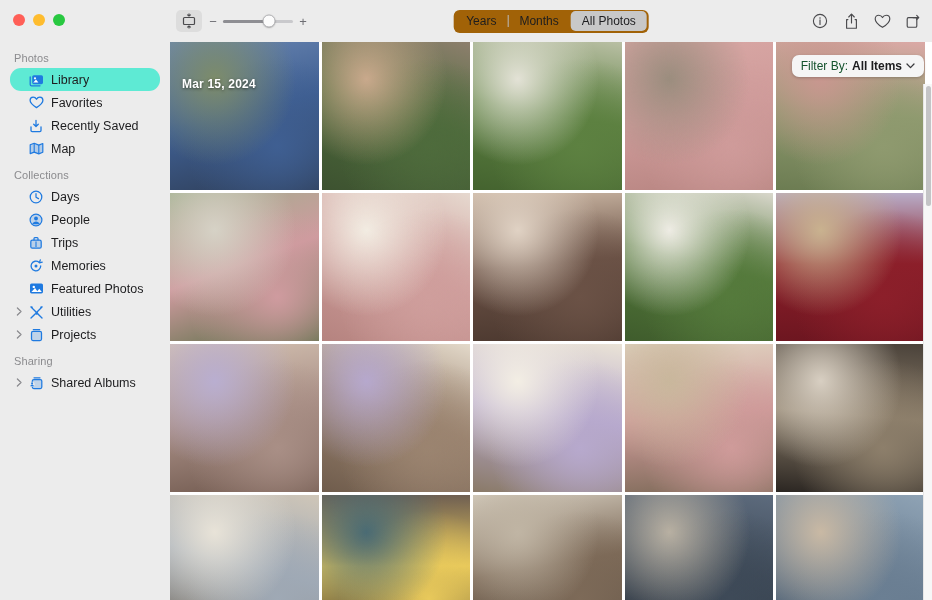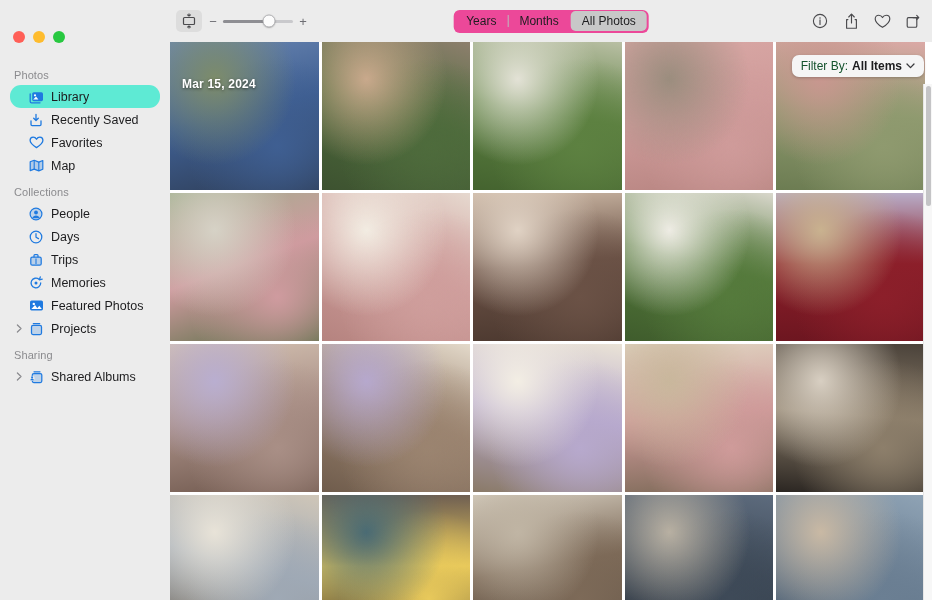--- a/index.html
+++ b/index.html
@@ -8,21 +8,21 @@
     font-family:"Liberation Sans", sans-serif;
     background:#ffffff;
     -webkit-font-smoothing:antialiased;
   }
   .window { position:relative; width:932px; height:600px; display:flex; background:#ececec; overflow:hidden; }
 
   
   .sidebar {
     width:170px; height:536px; flex:0 0 170px;
     background:#ececec;
-    padding-top:17px;
+    padding-top:0;
     position:relative;
     overflow:hidden;
   }
   .traffic { display:flex; gap:8px; padding:14px 0 0 13px; height:38px; align-items:flex-start; }
   .light { width:12px; height:12px; border-radius:50%; }
   .light.red { background:#ff5f57; }
   .light.yellow { background:#febc2e; }
   .light.green { background:#28c840; }
 
   .sb-section {
@@ -67,21 +67,21 @@
   }
   .slider-fill { position:absolute; left:0; top:0; height:3px; background:#8e8e93; border-radius:2px; }
   .slider-knob {
     position:absolute; top:50%; width:13px; height:13px; border-radius:50%;
     background:#fcfcfc; border:0.5px solid #b5b5b8; transform:translate(-50%,-50%);
     box-shadow:0 0.5px 1.5px rgba(0,0,0,0.28);
   }
 
   .segmented {
     position:absolute; left:50%; transform:translateX(-50%);
-    display:flex; background:#ec4899; border-radius:6px; padding:1.5px; height:23px; align-items:center;
+    display:flex; background:#a16207; border-radius:6px; padding:1.5px; height:23px; align-items:center;
   }
   .seg {
     font-size:12px; color:#1d1d1f; padding:0 11px; height:20px;
     display:flex; align-items:center; border-radius:5px; position:relative;
   }
   .seg.active { background:#c8c8c8; }
   .seg-div { width:1px; height:12px; background:#bcbcbe; }
   .seg-div.hide { opacity:0; }
 
   .tb-right { margin-left:auto; display:flex; align-items:center; gap:13px; }
@@ -160,56 +160,70 @@
           </span>
           <span class="sb-label">Library</span>
         </div>
         <div class="sb-item">
           <span class="sb-chev blank">
             <svg width="7" height="9" viewBox="0 0 7 9">
               <path d="M1.4 1 L5 4.5 L1.4 8" fill="none" stroke="#8a8a8e" stroke-width="1.25" stroke-linecap="round" stroke-linejoin="round"></path>
             </svg>
           </span>
           <span class="sb-ico">
+            <svg width="15" height="13" viewBox="0 0 15 13">
+              <path d="M7.5 11.6 C7.5 11.6 1.1 7.7 1.1 4.3 C1.1 2.3 2.5 1.1 4.1 1.1 C5.4 1.1 6.8 1.9 7.5 3.2 C8.2 1.9 9.6 1.1 10.9 1.1 C12.5 1.1 13.9 2.3 13.9 4.3 C13.9 7.7 7.5 11.6 7.5 11.6 Z" fill="none" stroke="#1f7ae0" stroke-width="1.3" stroke-linejoin="round"></path>
+            </svg>
+          </span>
+          <span class="sb-label">Favorites</span>
+        </div>
+        <div class="sb-item">
+          <span class="sb-chev blank">
+            <svg width="7" height="9" viewBox="0 0 7 9">
+              <path d="M1.4 1 L5 4.5 L1.4 8" fill="none" stroke="#8a8a8e" stroke-width="1.25" stroke-linecap="round" stroke-linejoin="round"></path>
+            </svg>
+          </span>
+          <span class="sb-ico">
             <svg width="14" height="14" viewBox="0 0 14 14">
               <path d="M7 1.3 L7 7.4 M4.7 5.2 L7 7.5 L9.3 5.2" fill="none" stroke="#1f7ae0" stroke-width="1.3" stroke-linecap="round" stroke-linejoin="round"></path>
               <path d="M2 7.8 L2 11.6 A1.1 1.1 0 0 0 3.1 12.7 L10.9 12.7 A1.1 1.1 0 0 0 12 11.6 L12 7.8" fill="none" stroke="#1f7ae0" stroke-width="1.3" stroke-linecap="round"></path>
             </svg>
           </span>
           <span class="sb-label">Recently Saved</span>
-        </div>
-        <div class="sb-item">
-          <span class="sb-chev blank">
-            <svg width="7" height="9" viewBox="0 0 7 9">
-              <path d="M1.4 1 L5 4.5 L1.4 8" fill="none" stroke="#8a8a8e" stroke-width="1.25" stroke-linecap="round" stroke-linejoin="round"></path>
-            </svg>
-          </span>
-          <span class="sb-ico">
-            <svg width="15" height="13" viewBox="0 0 15 13">
-              <path d="M7.5 11.6 C7.5 11.6 1.1 7.7 1.1 4.3 C1.1 2.3 2.5 1.1 4.1 1.1 C5.4 1.1 6.8 1.9 7.5 3.2 C8.2 1.9 9.6 1.1 10.9 1.1 C12.5 1.1 13.9 2.3 13.9 4.3 C13.9 7.7 7.5 11.6 7.5 11.6 Z" fill="none" stroke="#1f7ae0" stroke-width="1.3" stroke-linejoin="round"></path>
-            </svg>
-          </span>
-          <span class="sb-label">Favorites</span>
         </div>
         <div class="sb-item">
           <span class="sb-chev blank">
             <svg width="7" height="9" viewBox="0 0 7 9">
               <path d="M1.4 1 L5 4.5 L1.4 8" fill="none" stroke="#8a8a8e" stroke-width="1.25" stroke-linecap="round" stroke-linejoin="round"></path>
             </svg>
           </span>
           <span class="sb-ico">
             <svg width="15" height="13" viewBox="0 0 15 13">
               <path d="M1.2 2.8 L5.2 1.3 L9.8 3.1 L13.8 1.5 L13.8 10.3 L9.8 11.9 L5.2 10.1 L1.2 11.6 Z" fill="#1f7ae0" opacity="0.28"></path>
               <path d="M1.2 2.8 L5.2 1.3 L9.8 3.1 L13.8 1.5 L13.8 10.3 L9.8 11.9 L5.2 10.1 L1.2 11.6 Z" fill="none" stroke="#1f7ae0" stroke-width="1.2" stroke-linejoin="round"></path>
               <path d="M5.2 1.3 L5.2 10.1 M9.8 3.1 L9.8 11.9" stroke="#1f7ae0" stroke-width="1.1"></path>
             </svg>
           </span>
           <span class="sb-label">Map</span>
         </div>
         <div class="sb-section">Collections</div>
+        <div class="sb-item">
+          <span class="sb-chev blank">
+            <svg width="7" height="9" viewBox="0 0 7 9">
+              <path d="M1.4 1 L5 4.5 L1.4 8" fill="none" stroke="#8a8a8e" stroke-width="1.25" stroke-linecap="round" stroke-linejoin="round"></path>
+            </svg>
+          </span>
+          <span class="sb-ico">
+            <svg width="14" height="14" viewBox="0 0 14 14">
+              <circle cx="7" cy="7" r="5.8" fill="none" stroke="#1f7ae0" stroke-width="1.25"></circle>
+              <path d="M7 3.6 L7 7.2 L9.5 8.6" fill="none" stroke="#1f7ae0" stroke-width="1.25" stroke-linecap="round" stroke-linejoin="round"></path>
+            </svg>
+          </span>
+          <span class="sb-label">Days</span>
+        </div>
         <div class="sb-item">
           <span class="sb-chev blank">
             <svg width="7" height="9" viewBox="0 0 7 9">
               <path d="M1.4 1 L5 4.5 L1.4 8" fill="none" stroke="#8a8a8e" stroke-width="1.25" stroke-linecap="round" stroke-linejoin="round"></path>
             </svg>
           </span>
           <span class="sb-ico">
             <svg width="14" height="14" viewBox="0 0 14 14">
               <circle cx="7" cy="7" r="5.9" fill="#1f7ae0" opacity="0.22"></circle>
               <circle cx="7" cy="7" r="5.9" fill="none" stroke="#1f7ae0" stroke-width="1.2"></circle>
@@ -220,34 +234,20 @@
           <span class="sb-label">People</span>
         </div>
         <div class="sb-item">
           <span class="sb-chev blank">
             <svg width="7" height="9" viewBox="0 0 7 9">
               <path d="M1.4 1 L5 4.5 L1.4 8" fill="none" stroke="#8a8a8e" stroke-width="1.25" stroke-linecap="round" stroke-linejoin="round"></path>
             </svg>
           </span>
           <span class="sb-ico">
             <svg width="14" height="14" viewBox="0 0 14 14">
-              <circle cx="7" cy="7" r="5.8" fill="none" stroke="#1f7ae0" stroke-width="1.25"></circle>
-              <path d="M7 3.6 L7 7.2 L9.5 8.6" fill="none" stroke="#1f7ae0" stroke-width="1.25" stroke-linecap="round" stroke-linejoin="round"></path>
-            </svg>
-          </span>
-          <span class="sb-label">Days</span>
-        </div>
-        <div class="sb-item">
-          <span class="sb-chev blank">
-            <svg width="7" height="9" viewBox="0 0 7 9">
-              <path d="M1.4 1 L5 4.5 L1.4 8" fill="none" stroke="#8a8a8e" stroke-width="1.25" stroke-linecap="round" stroke-linejoin="round"></path>
-            </svg>
-          </span>
-          <span class="sb-ico">
-            <svg width="14" height="14" viewBox="0 0 14 14">
               <rect x="1.8" y="4.2" width="10.4" height="8" rx="1.5" fill="#1f7ae0" opacity="0.25"></rect>
               <rect x="1.8" y="4.2" width="10.4" height="8" rx="1.5" fill="none" stroke="#1f7ae0" stroke-width="1.25"></rect>
               <path d="M5 4.2 L5 2.6 A0.9 0.9 0 0 1 5.9 1.7 L8.1 1.7 A0.9 0.9 0 0 1 9 2.6 L9 4.2" fill="none" stroke="#1f7ae0" stroke-width="1.25"></path>
               <path d="M7 5.5 L7 11" stroke="#1f7ae0" stroke-width="1.1"></path>
             </svg>
           </span>
           <span class="sb-label">Trips</span>
         </div>
         <div class="sb-item">
           <span class="sb-chev blank">
@@ -272,20 +272,37 @@
           </span>
           <span class="sb-ico">
             <svg width="15" height="13" viewBox="0 0 15 13">
               <rect x="1" y="1.6" width="13" height="9.8" rx="1.6" fill="#1f7ae0"></rect>
               <circle cx="4.8" cy="4.9" r="1.2" fill="#fff"></circle>
               <path d="M2.4 10 L6 5.9 L8.9 10 Z" fill="#fff"></path>
               <path d="M7.6 10 L10.3 6.7 L12.8 10 Z" fill="#fff"></path>
             </svg>
           </span>
           <span class="sb-label">Featured Photos</span>
+        </div>
+        <div class="sb-item">
+          <span class="sb-chev">
+            <svg width="7" height="9" viewBox="0 0 7 9">
+              <path d="M1.4 1 L5 4.5 L1.4 8" fill="none" stroke="#8a8a8e" stroke-width="1.25" stroke-linecap="round" stroke-linejoin="round"></path>
+            </svg>
+          </span>
+          <span class="sb-ico">
+            <svg width="15" height="14" viewBox="0 0 15 14">
+              <path d="M2 2 L7.3 7.3 M9.2 9.2 L13 13" stroke="#1f7ae0" stroke-width="1.35" stroke-linecap="round"></path>
+              <path d="M13 2 L8 7 M6.1 8.9 L2 13" stroke="#1f7ae0" stroke-width="1.35" stroke-linecap="round"></path>
+              <path d="M1.4 1.4 L3.6 1.4 L3.6 3.6 Z" fill="#1f7ae0"></path>
+              <path d="M13.6 1.4 L11.4 1.4 L11.4 3.6 Z" fill="#1f7ae0"></path>
+              <circle cx="7.7" cy="8.2" r="1.5" fill="#1f7ae0"></circle>
+            </svg>
+          </span>
+          <span class="sb-label">Utilities</span>
         </div>
         <div class="sb-item">
           <span class="sb-chev">
             <svg width="7" height="9" viewBox="0 0 7 9">
               <path d="M1.4 1 L5 4.5 L1.4 8" fill="none" stroke="#8a8a8e" stroke-width="1.25" stroke-linecap="round" stroke-linejoin="round"></path>
             </svg>
           </span>
           <span class="sb-ico">
             <svg width="13" height="14" viewBox="0 0 13 14">
               <rect x="1.5" y="3.4" width="10" height="9.2" rx="1.5" fill="#1f7ae0" opacity="0.22"></rect>

